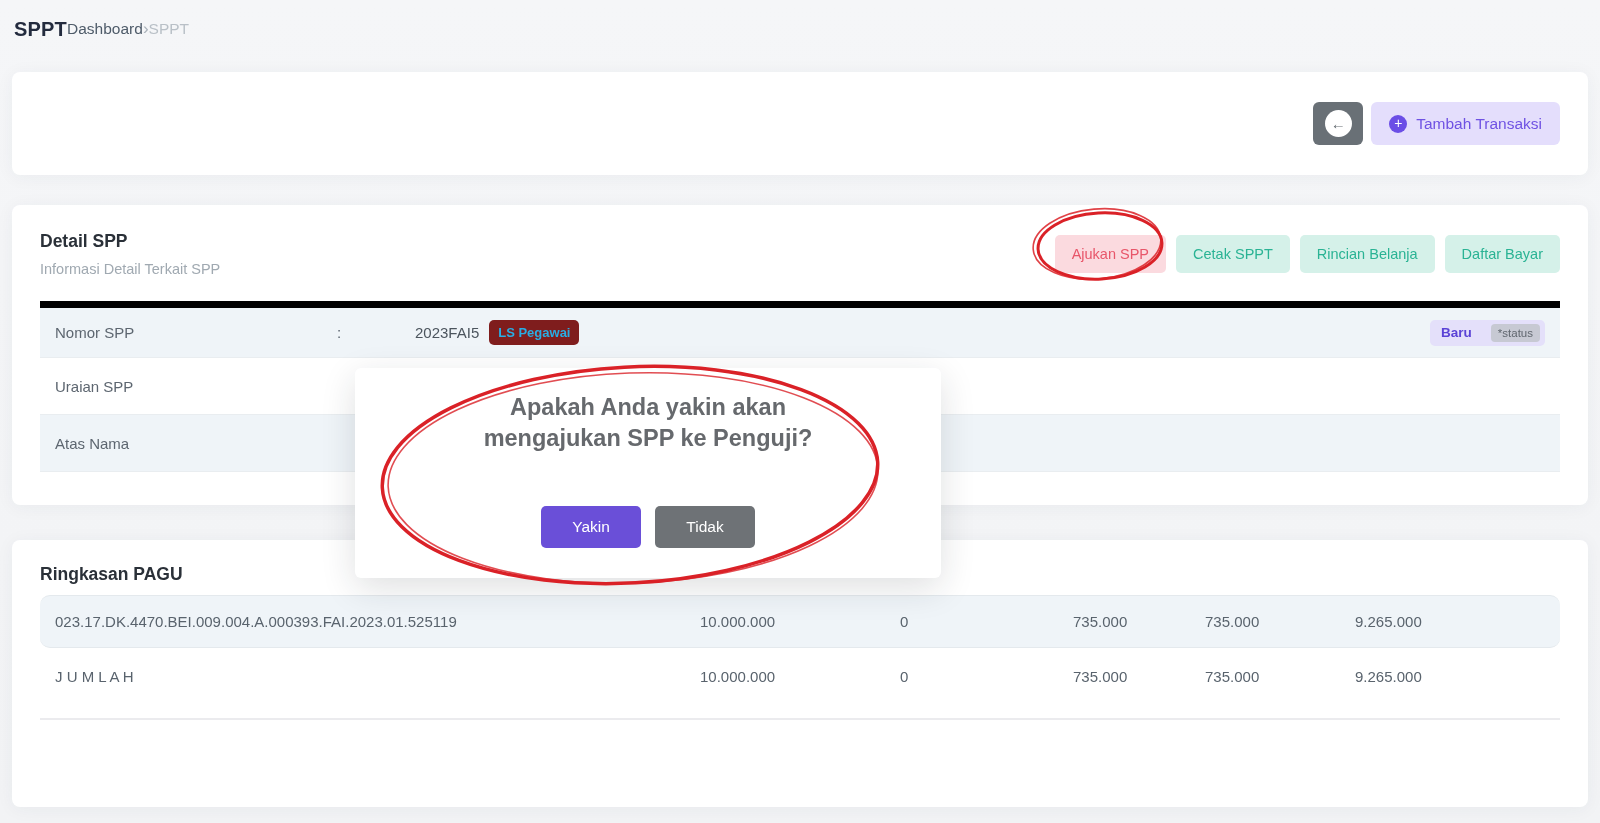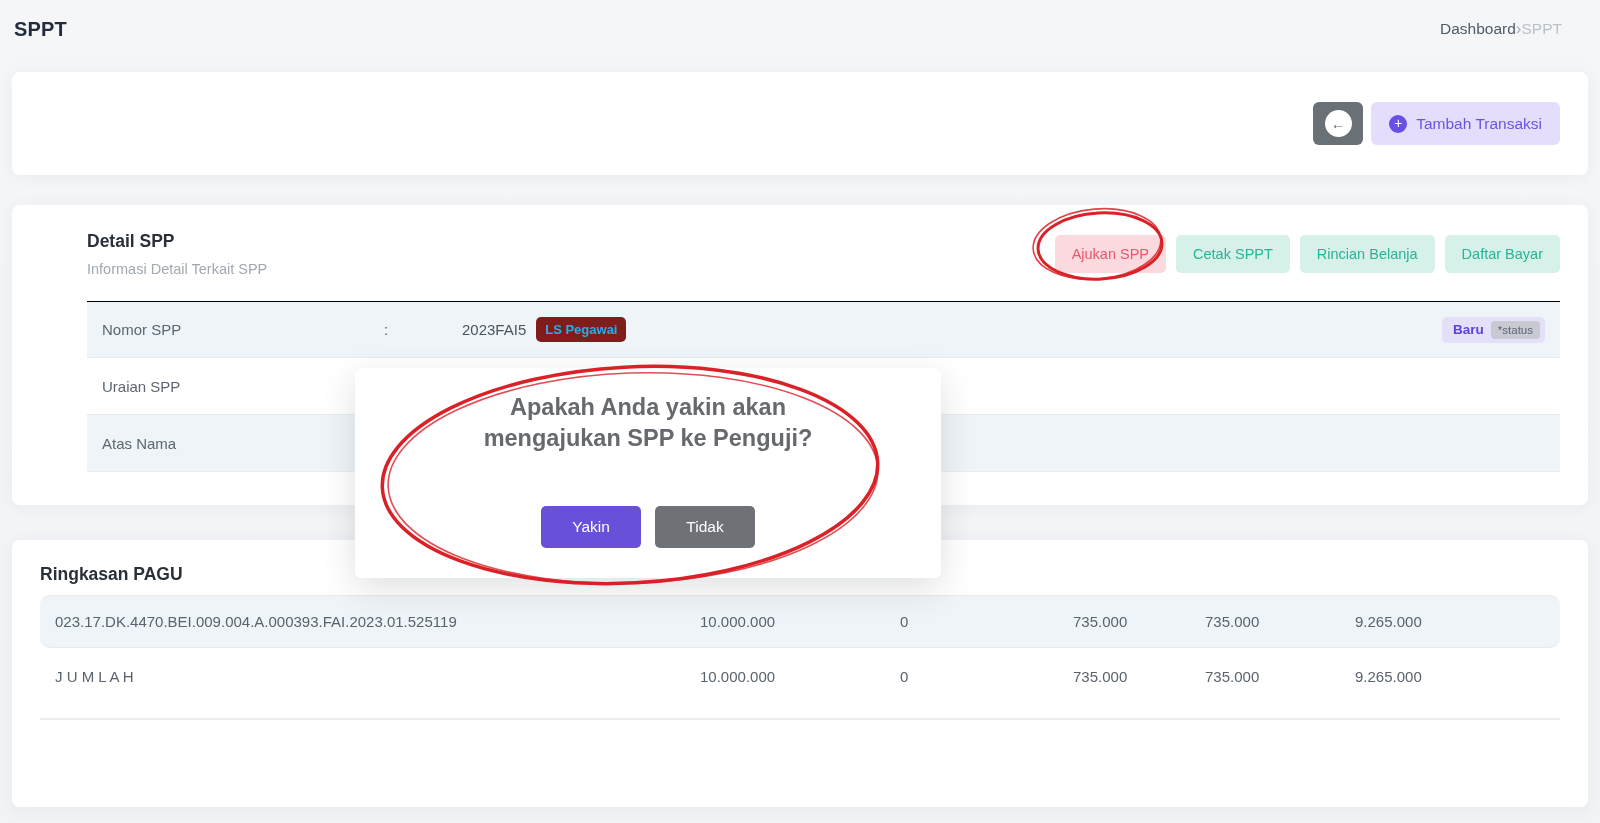--- a/index.html
+++ b/index.html
@@ -4,21 +4,21 @@
 <style>
   * { margin:0; padding:0; box-sizing:border-box; }
   html,body { width:1600px; height:823px; overflow:hidden; }
   body {
     font-family:"Liberation Sans", sans-serif;
     background:linear-gradient(#f5f6f8, #f2f3f5);
     color:#3e4a56;
     position:relative;
   }
   .topbar {
-    height:58px; display:flex; align-items:center; justify-content:space-between;
+    height:58px; display:flex; align-items:center; 
     padding:0 38px 0 14px;
   }
   .page-title { font-size:20px; font-weight:700; color:#232b3e; letter-spacing:.2px; }
   .breadcrumb { display:flex; align-items:center; font-size:15.5px; }
   .bc-link { color:#4e5b69; cursor:pointer; }
   .bc-sep { color:#a8b0b8; font-size:17px; }
   .bc-current { color:#b9c0c7; }
 
   .card {
     position:absolute; left:12px; right:12px; background:#ffffff;
@@ -43,49 +43,49 @@
     display:flex; align-items:center; gap:9px; padding:0 18px;
     color:#6f52e3; font-size:15.5px; font-family:inherit; cursor:pointer;
   }
   .plus-circle {
     width:18px; height:18px; background:#6b4ee6; color:#fff; border-radius:50%;
     display:flex; align-items:center; justify-content:center;
     font-size:14px; line-height:1; padding-bottom:1px;
   }
 
   
-  .detail-card { top:205px; height:300px;padding-left:47px; }
+  .detail-card { top:205px; height:300px; }
   .detail-head { display:flex; justify-content:space-between; align-items:flex-start; padding:26px 28px 0 28px; }
   .detail-title { font-size:17.5px; font-weight:700; color:#2a3038; }
   .detail-sub { font-size:14.5px; color:#a0a9b1; margin-top:9px; }
   .actions { display:flex; gap:10px; margin-top:4px; }
   .act-btn {
     height:38px; border:none; border-radius:5px; padding:0 17px;
     font-size:14.5px; font-family:inherit; cursor:pointer; white-space:nowrap;
   }
   .act-danger { background:#fbdadf; color:#e8566a; }
   .act-teal { background:#d5f1e9; color:#2ab394; }
 
   .detail-rows { margin:24px 28px 0 28px; }
   .drow {
     height:57px; display:flex; align-items:center; padding:0 15px;
     font-size:15px; color:#5d6670; border-bottom:1px solid #e9edf0;
   }
-  .drow:first-child { border-top:1px solid #000000; }
+  .drow:first-child { border-top:7px solid #000000; }
   .drow.alt { background:#eff4f8; }
   .drow-label { width:282px; flex:none; }
   .drow-sep { width:78px; flex:none; color:#5d6670; }
   .drow-value { color:#4c555e; }
   .type-badge {
     margin-left:10px; background:#7f1d1d; color:#29ade4; font-weight:700;
     font-size:13px; padding:5px 9px; border-radius:5px;
   }
   .status-badge {
     margin-left:auto; background:#e4e0fa; border-radius:5px;
-    display:flex; align-items:center; gap:7px; padding:4px 5px 4px 11px;
+    display:flex; align-items:center; gap:19px; padding:4px 5px 4px 11px;
   }
   .status-value { color:#5b43d6; font-weight:700; font-size:13.5px; }
   .status-note {
     background:#c7c9d3; color:#60666e; font-size:11.5px;
     padding:3px 7px; border-radius:4px;
   }
 
   
   .pagu-card { top:540px; height:267px; }
   .pagu-title { padding:24px 28px 0 28px; font-size:17.5px; font-weight:700; color:#2a3038; }

